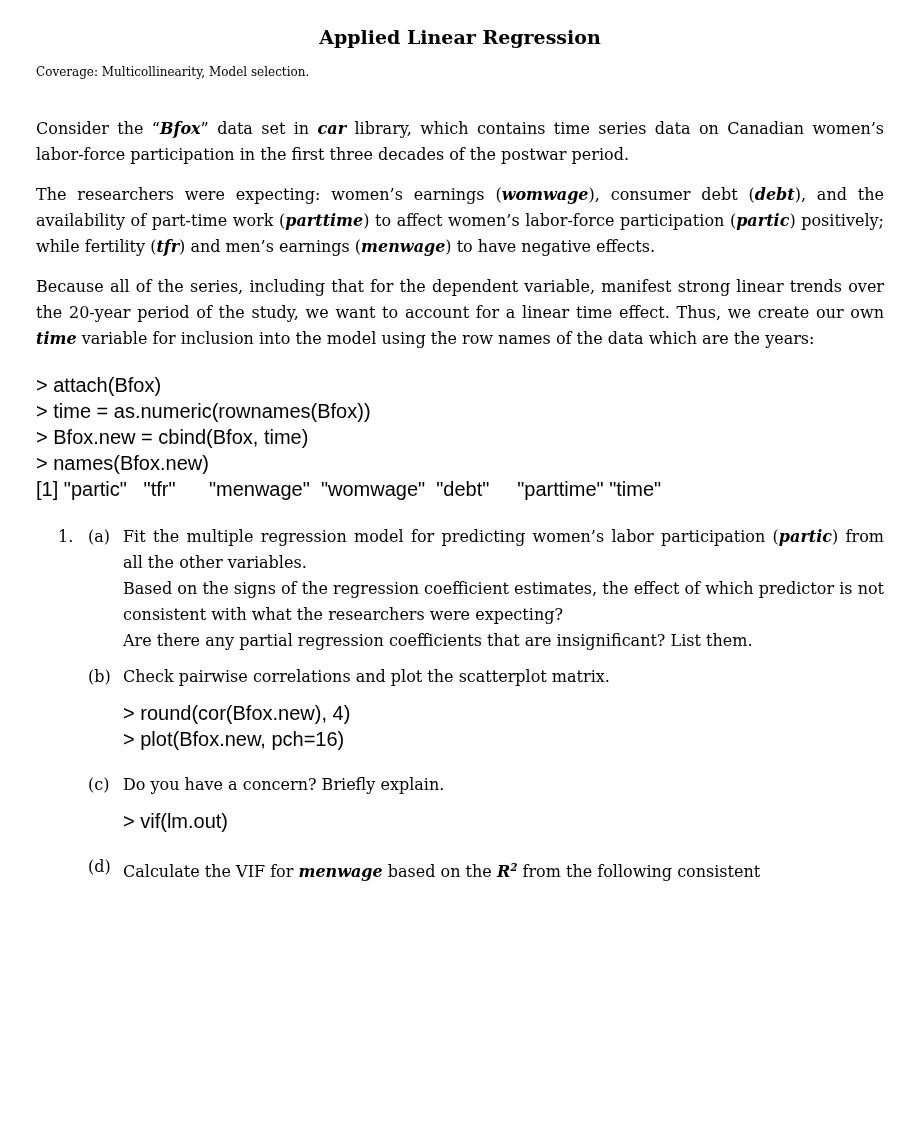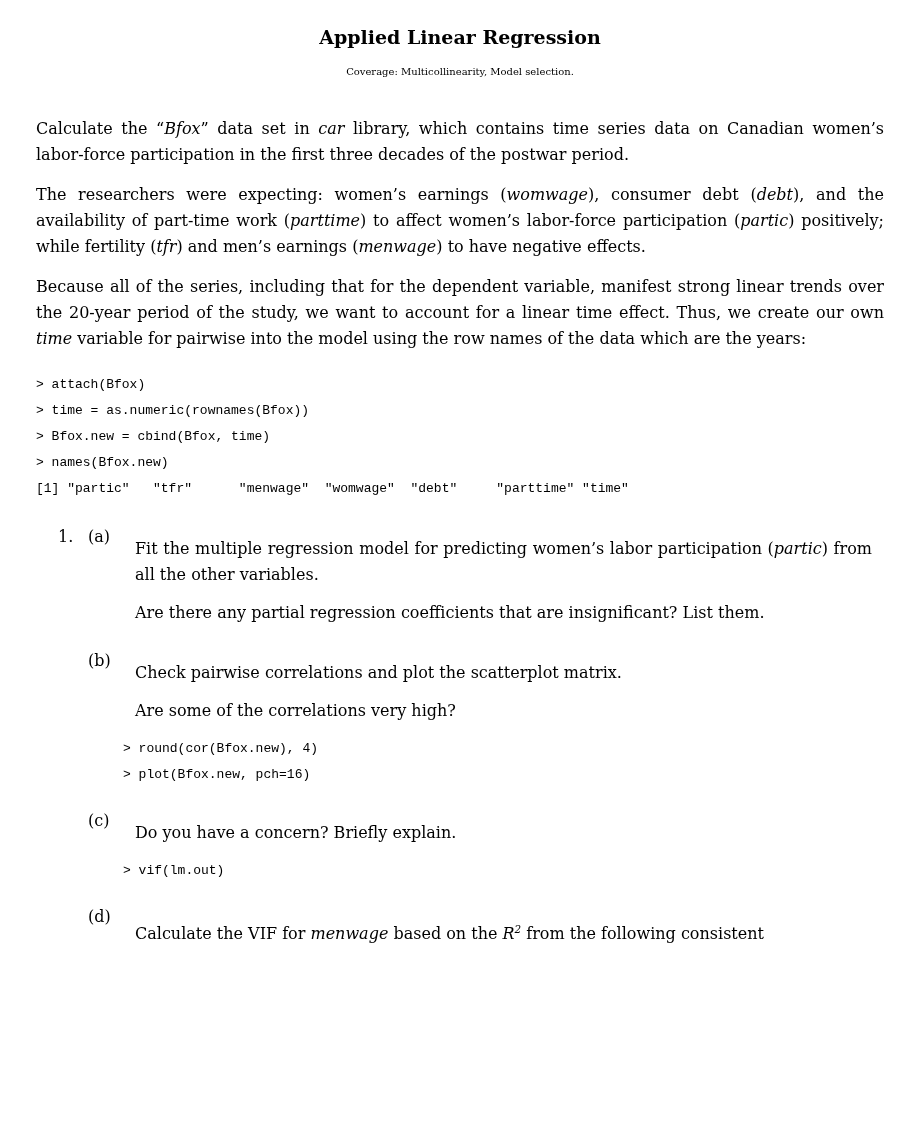--- a/index.html
+++ b/index.html
@@ -17,94 +17,93 @@
   }
   .title {
     margin: 0;
     text-align: center;
     font-size: 19px;
     font-weight: 700;
     line-height: 22px;
   }
   .subtitle {
     margin-top: 14px;
-    text-align: center;
-    font-size: 10px;
+    font-size: 12px;
     line-height: 20px;
   }
   .par {
     margin: 14px 0 0 0;
     text-align: justify;
     line-height: 26px;
   }
   .par.first { margin-top: 34px; }
-  .it { font-style: italic; }
+  .it { font-style: italic; font-weight: bold; }
   sup { font-size: 0.65em; }
   .code {
     margin: 20px 0 0 0;
-    font-family: Liberation Mono, monospace;
-    font-size: 13px;
+    font-family: Liberation Sans, sans-serif;
+    font-size: 20px;
     line-height: 26px;
     white-space: pre;
   }
   .qlist { margin: 22px 0 0 22px; }
   .item { display: flex; margin-top: 10px; }
   .item .num {
     width: 30px;
     flex-shrink: 0;
     line-height: 26px;
   }
   .item .lbl {
     width: 35px;
     flex-shrink: 0;
     line-height: 26px;
   }
   .item .content { flex: 1; min-width: 0; }
   .item .content p {
-    margin: 12px;
+    margin: 0;
     text-align: justify;
     line-height: 26px;
   }
   .item .content .code { margin: 10px 0 10px 0; }
 </style>
 </head>
 <body>
 
 <div class="page">
 
   <h1 class="title">Applied Linear Regression</h1>
   <div class="subtitle">Coverage: Multicollinearity, Model selection.</div>
 
-  <p class="par first"><span>Calculate the “</span><span class="it">Bfox</span><span>” data set in </span><span class="it">car</span><span> library, which contains time series data on Canadian women’s labor-force participation in the first three decades of the postwar period.</span></p>
+  <p class="par first"><span>Consider the “</span><span class="it">Bfox</span><span>” data set in </span><span class="it">car</span><span> library, which contains time series data on Canadian women’s labor-force participation in the first three decades of the postwar period.</span></p>
   <p class="par"><span>The researchers were expecting: women’s earnings (</span><span class="it">womwage</span><span>), consumer debt (</span><span class="it">debt</span><span>), and the availability of part-time work (</span><span class="it">parttime</span><span>) to affect women’s labor-force participation (</span><span class="it">partic</span><span>) positively; while fertility (</span><span class="it">tfr</span><span>) and men’s earnings (</span><span class="it">menwage</span><span>) to have negative effects.</span></p>
-  <p class="par"><span>Because all of the series, including that for the dependent variable, manifest strong linear trends over the 20-year period of the study, we want to account for a linear time effect. Thus, we create our own </span><span class="it">time</span><span> variable for pairwise into the model using the row names of the data which are the years:</span></p>
+  <p class="par"><span>Because all of the series, including that for the dependent variable, manifest strong linear trends over the 20-year period of the study, we want to account for a linear time effect. Thus, we create our own </span><span class="it">time</span><span> variable for inclusion into the model using the row names of the data which are the years:</span></p>
 
   <pre class="code">&gt; attach(Bfox)
 &gt; time = as.numeric(rownames(Bfox))
 &gt; Bfox.new = cbind(Bfox, time)
 &gt; names(Bfox.new)
 [1] "partic"   "tfr"      "menwage"  "womwage"  "debt"     "parttime" "time"</pre>
 
   <div class="qlist">
 
     <div class="item">
       <span class="num">1.</span>
       <span class="lbl">(a)</span>
       <div class="content">
         <p><span>Fit the multiple regression model for predicting women’s labor participation (</span><span class="it">partic</span><span>) from all the other variables.</span></p>
+        <p>Based on the signs of the regression coefficient estimates, the effect of which predictor is not consistent with what the researchers were expecting?</p>
         <p>Are there any partial regression coefficients that are insignificant? List them.</p>
       </div>
     </div>
 
     <div class="item">
       <span class="num"></span>
       <span class="lbl">(b)</span>
       <div class="content">
         <p>Check pairwise correlations and plot the scatterplot matrix.</p>
-        <p>Are some of the correlations very high?</p>
         <pre class="code">&gt; round(cor(Bfox.new), 4)
 &gt; plot(Bfox.new, pch=16)</pre>
       </div>
     </div>
 
     <div class="item">
       <span class="num"></span>
       <span class="lbl">(c)</span>
       <div class="content">
         <p>Do you have a concern? Briefly explain.</p>

